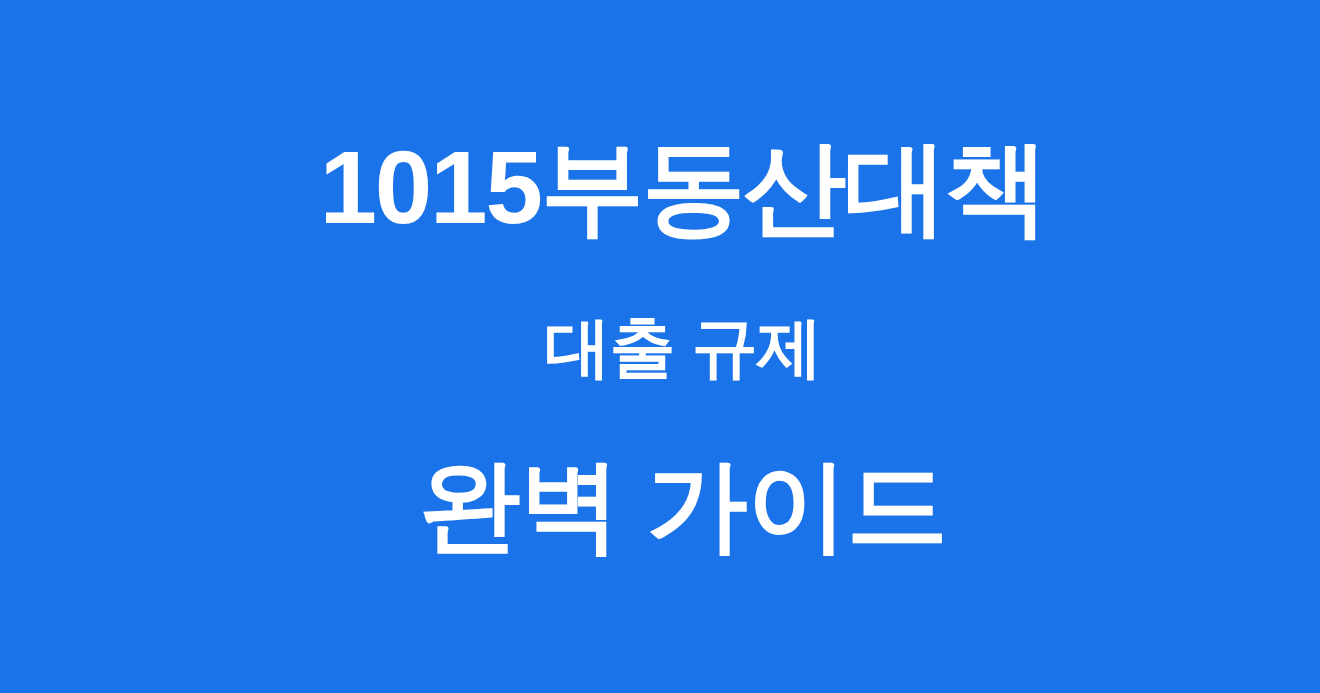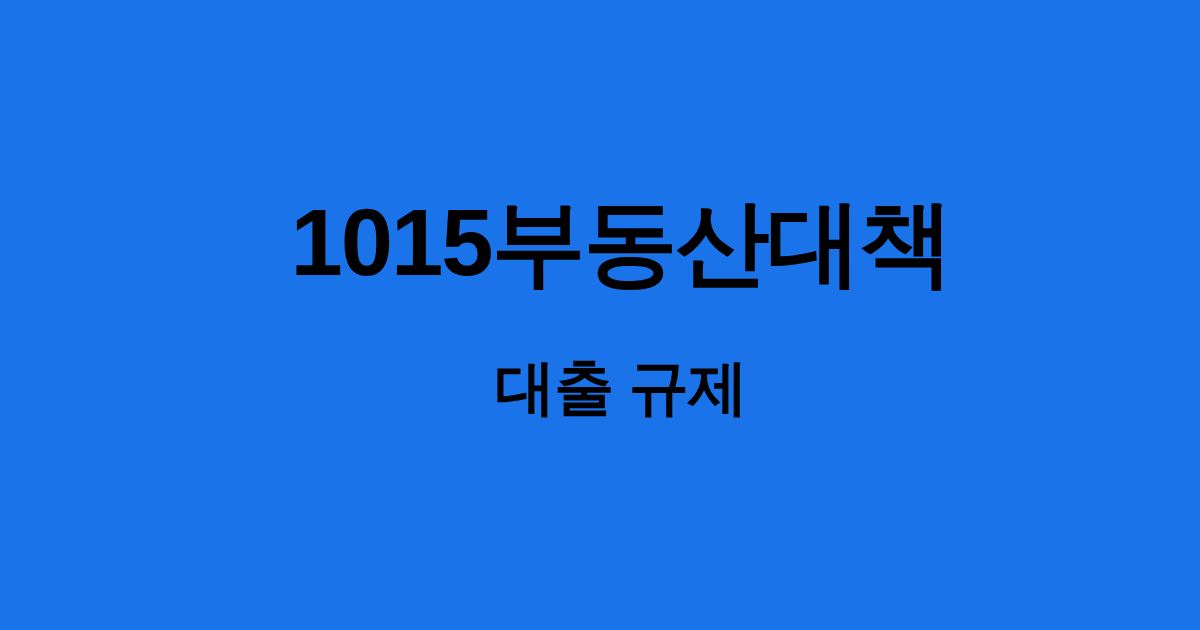--- a/index.html
+++ b/index.html
@@ -36,21 +36,21 @@
     align-items: center;
     justify-content: center;
     width: 100%;
     padding: 0 40px;
     box-sizing: border-box;
     text-align: center;
   }
 
   .headline-line {
     display: block;
-    color: #000000;
+    color: #ffffff;
     font-family: "Liberation Sans", "DejaVu Sans", sans-serif;
     font-weight: 700;
     font-size: 92px;
     line-height: 145px;
     letter-spacing: -1px;
     white-space: nowrap;
     margin-left: 42px;
     -webkit-font-smoothing: antialiased;
   }
 
@@ -71,15 +71,16 @@
 <body>
 
 <div class="banner">
 
   <div class="headline-block">
 
     <span class="headline-line headline-line--primary">1015부동산대책</span>
 
     <span class="headline-line headline-line--secondary">대출 규제</span>
 
+    <span class="headline-line headline-line--tertiary">완벽 가이드</span>
 
   </div>
 </div>
 
 </body></html>

